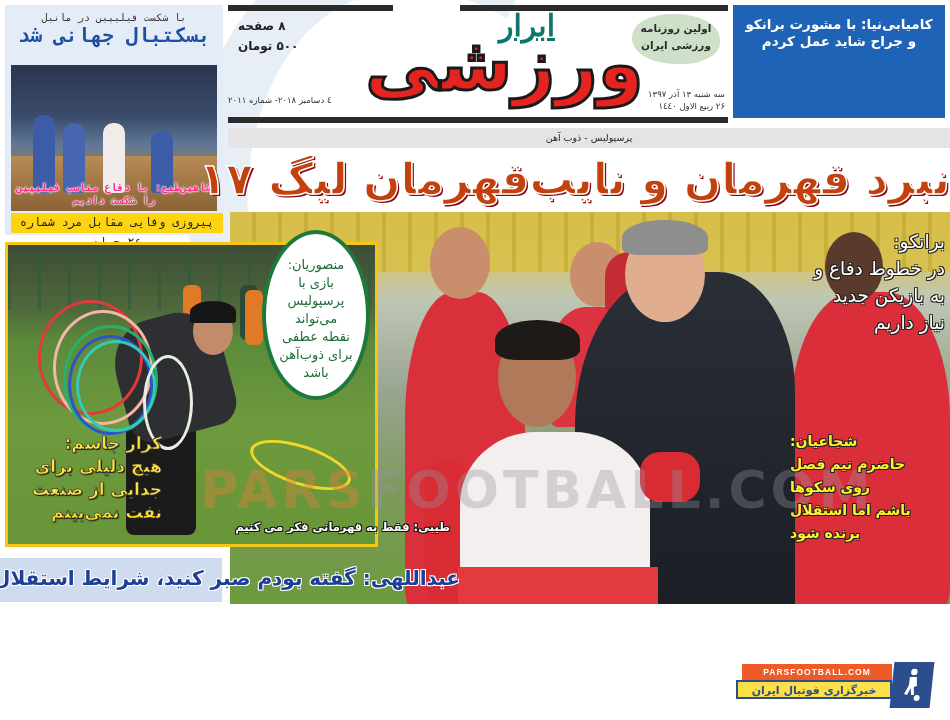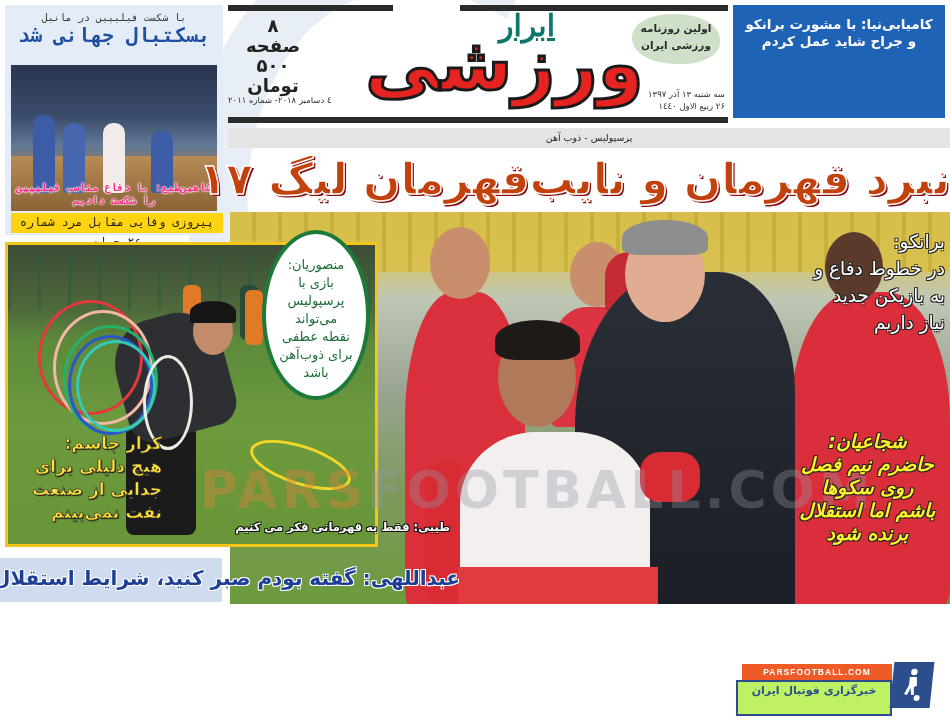--- a/index.html
+++ b/index.html
@@ -18,21 +18,21 @@
   .tr-inner { background: #dce9f6; margin-top: 3px; height: 63px; padding: 3px 4px; text-align: center; }
   .tr-sub { color: #333; font-size: 8.5px; line-height: 11px; }
   .tr-pink { color: #e8257a; font-size: 12px; line-height: 16px; margin-top: 2px; }
 
   
   .mast-rule { position: absolute; height: 6px; background: #2b2b2b; }
   .rule-top-l { left: 228px; top: 5px; width: 165px; }
   .rule-top-r { left: 460px; top: 5px; width: 268px; }
   .rule-bot { left: 228px; top: 117px; width: 500px; }
 
-  .price { position: absolute; left: 238px; top: 16px; width: 70px; text-align: center; font-weight: bold; font-size: 18px; line-height: 20px; color: #222; }
+  .price { position: absolute; left: 238px; top: 16px; width: 70px; text-align: left; font-weight: bold; font-size: 12px; line-height: 20px; color: #222; }
   .date-g { position: absolute; left: 228px; top: 95px; width: 120px; font-size: 8.5px; color: #333; text-align: left; direction: rtl; }
 
   .logo-wrap { position: absolute; left: 355px; top: 2px; width: 210px; height: 112px; }
   .logo-small { position: absolute; right: 10px; top: 6px; font-size: 30px; font-weight: bold; color: #0f766e; font-family: "DejaVu Serif", serif; text-decoration: underline; }
   .logo-main { position: absolute; left: 10px; top: 22px; font-size: 74px; font-weight: bold; color: #e52421; line-height: 80px;
     -webkit-text-stroke: 3px #1a1a1a; letter-spacing: -4px; font-family: "DejaVu Sans", sans-serif; }
 
   .badge-first { position: absolute; left: 632px; top: 14px; width: 88px; height: 50px; background: #cfe0c8; border-radius: 45% 50% 42% 50%;
     text-align: center; font-size: 10.5px; font-weight: bold; line-height: 17px; color: #2a2a2a; padding-top: 6px; }
   .date-p { position: absolute; left: 615px; top: 88px; width: 110px; text-align: right; font-size: 8.5px; line-height: 12px; color: #333; }
@@ -88,35 +88,35 @@
   .bg-player { position: absolute; width: 18px; height: 55px; background: #e07a26; border-radius: 6px; top: 40px; }
 
   .left-quote { position: absolute; left: 12px; top: 432px; width: 150px; text-align: right; color: #ffe13a; font-weight: bold; font-size: 17px; line-height: 23px;
     -webkit-text-stroke: 0.6px #2a2a2a; text-shadow: 1px 1px 1px #222; z-index: 6; }
   .tabibi { position: absolute; left: 210px; top: 520px; width: 240px; color: #ffffff; font-weight: bold; font-size: 11.5px;
     text-shadow: 1px 1px 0 #111, -1px -1px 0 #111, 1px -1px 0 #111, -1px 1px 0 #111; z-index: 6; }
 
   
   .branko-quote { position: absolute; left: 780px; top: 228px; width: 165px; text-align: right; color: #ffffff; font-size: 18.5px; line-height: 27px;
     text-shadow: 1px 1px 0 #222, -1px -1px 0 #222, 1px -1px 0 #222, -1px 1px 0 #222; z-index: 6; }
-  .shojaeian-quote { position: absolute; left: 790px; top: 430px; width: 155px; text-align: center; color: #fff22b; font-weight: bold; font-size: 19px; line-height: 23px;
-    text-shadow: 1px 1px 0 #222, -1px -1px 0 #222, 1px -1px 0 #222, -1px 1px 0 #222; z-index: 6; font-style: italic; }
+  .shojaeian-quote { position: absolute; left: 790px; top: 430px; width: 155px; text-align: left; color: #fff22b; font-weight: bold; font-size: 14px; line-height: 23px;
+    text-shadow: 1px 1px 0 #222, -1px -1px 0 #222, 1px -1px 0 #222, -1px 1px 0 #222; z-index: 6; }
 
   
   .bottom-band-left { position: absolute; left: 0; top: 558px; width: 222px; height: 44px; background: #cfdcef; z-index: 5; }
   .bottom-headline { position: absolute; left: 10px; top: 560px; width: 450px; text-align: center; color: #1d3f95; font-weight: bold; font-size: 20px; line-height: 36px;
     text-shadow: 1px 1px 0 #fff, -1px -1px 0 #fff, 1px -1px 0 #fff, -1px 1px 0 #fff; white-space: nowrap; z-index: 7; }
 
   .watermark { position: absolute; left: 200px; top: 460px; font-size: 52px; font-weight: bold; color: rgba(210, 130, 60, 0.45); letter-spacing: 4px; z-index: 6; direction: ltr; }
   .watermark .rest { color: rgba(150, 150, 160, 0.35); }
 
   
   .pf-logo { position: absolute; left: 742px; top: 662px; width: 200px; height: 52px; direction: ltr; }
   .pf-top { position: absolute; left: 0; top: 2px; width: 150px; height: 16px; background: #ef5b26; color: #fff; font-size: 8.5px; font-weight: bold; line-height: 16px; text-align: center; letter-spacing: 1px; font-family: "Liberation Sans", sans-serif; }
-  .pf-bot { position: absolute; left: -6px; top: 18px; width: 156px; height: 36px; background: #bef264; border: 2px solid #2c4e8c; color: #2c4e8c; font-size: 11px; font-weight: bold; line-height: 18px; text-align: center; direction: rtl; }
+  .pf-bot { position: absolute; left: -6px; top: 18px; width: 156px; height: 19px; background: #fde047; border: 2px solid #2c4e8c; color: #2c4e8c; font-size: 11px; font-weight: bold; line-height: 18px; text-align: center; direction: rtl; }
   .pf-icon { position: absolute; left: 150px; top: 0; width: 40px; height: 46px; background: #2c4e8c; transform: skewX(-6deg); display: flex; align-items: center; justify-content: center; color: #fff; font-size: 22px; }
 </style>
 </head>
 <body>
 
 <div class="page">
   <div class="bg-swoosh"></div>
 
   <div class="tr-box">
     <div class="tr-headline">کامیابی‌نیا: با مشورت برانکو و جراح شاید عمل کردم</div>

